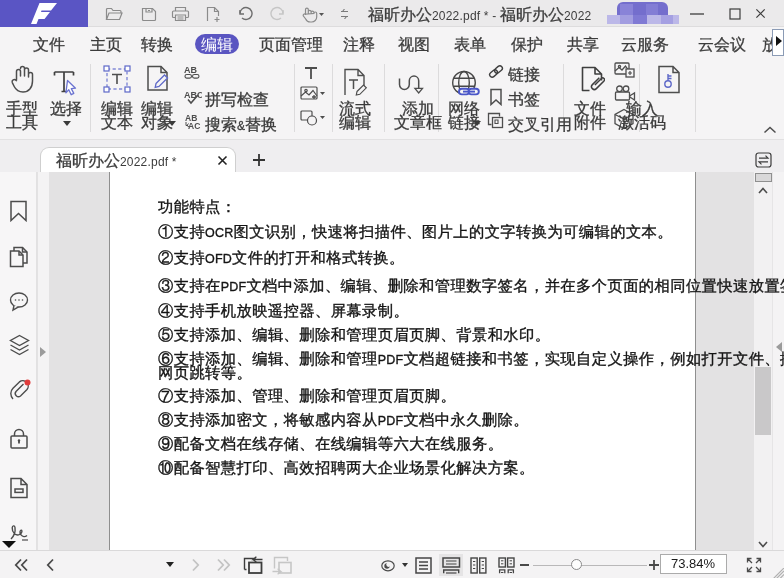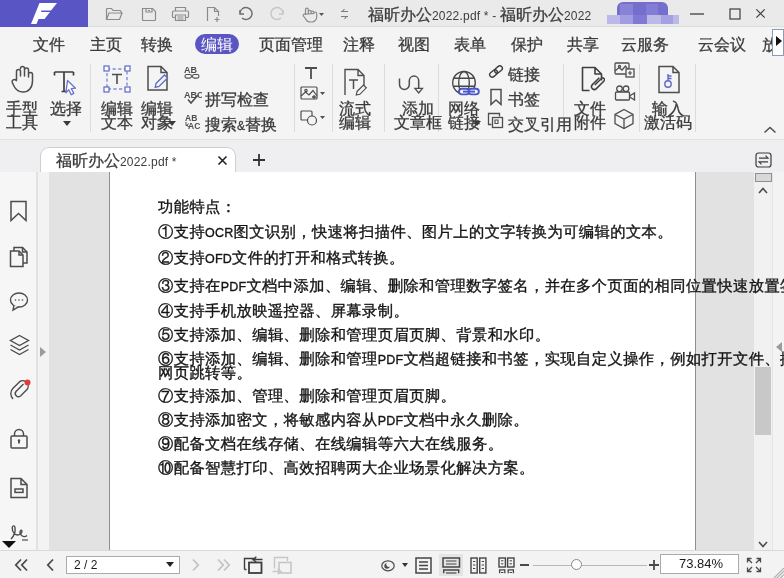--- a/index.html
+++ b/index.html
@@ -34,21 +34,21 @@
 .ln{position:absolute;font-size:15.3px;letter-spacing:0.4px;color:#151515;white-space:nowrap;line-height:15px;-webkit-text-stroke:0.35px #151515;}
 .ln .lt{font-size:12.5px;letter-spacing:0.2px;text-align:right;}
 #scrollcol{position:absolute;left:754px;top:0;width:18px;height:378px;background:#f2f1f2;}
 #rstrip{position:absolute;left:772px;top:0;width:12px;height:378px;background:#f4f3f4;border-left:1px solid #e6e5e6;}
 #thumb{position:absolute;left:1px;top:195px;width:16px;height:68px;background:#c9c8c9;}
 #topbox{position:absolute;left:0.5px;top:1px;width:17px;height:9px;background:#d9d8d9;border:1px solid #8f8f8f;}
 .sicon{position:absolute;left:9px;}
 
 #statusbar{position:absolute;left:0;top:550px;width:784px;height:28px;background:#f4f3f4;border-top:1px solid #dad9da;}
 #pagebox{position:absolute;left:66px;top:5px;width:114px;height:18px;background:#fff;border:1px solid #ababab;font-size:12px;color:#1a1a1a;line-height:16px;padding-left:7px}
-#zoombox{position:absolute;left:660px;top:3px;width:79px;height:20px;background:#fff;border:1px solid #ababab;font-size:13px;color:#1a1a1a;line-height:18px;padding-left:18px}
+#zoombox{position:absolute;left:660px;top:3px;width:67px;height:20px;background:#fff;border:1px solid #ababab;font-size:13px;color:#1a1a1a;line-height:18px;padding-left:10px}
 .sb{position:absolute;top:0}
 </style></head>
 <body>
 <div id="app">
 
 <div id="titlebar">
   <div id="logo">
         <svg width="88" height="27" viewBox="0 0 88 27">
           <path d="M31 24 L39.5 3 L57 3 L51 10.5 L41.5 10.5 L41 12 L50 12 L44.5 19 L38.5 19 L36.5 24 Z" fill="#fff"></path>
         </svg>
@@ -270,21 +270,21 @@
 编辑</div>
   <div class="lbl" style="left:392px;top:46px;width:52px">添加
 文章框</div>
   <div class="lbl" style="left:442px;top:46px;width:44px">网络
 链接</div>
   <div class="rowt" style="left:508px;top:9px">链接</div>
   <div class="rowt" style="left:508px;top:34px">书签</div>
   <div class="rowt" style="left:508px;top:59px">交叉引用</div>
   <div class="lbl" style="left:568px;top:46px;width:44px">文件
 附件</div>
-  <div class="lbl" style="left:642px;top:46px;width:52px">输入
+  <div class="lbl" style="left:616px;top:46px;width:52px">输入
 激活码</div>
   <div class="abs" style="left:63px;top:65px;width:0;height:0;border-top:5px solid #3b3b3b;border-left:4px solid transparent;border-right:4px solid transparent"></div>
   <div class="abs" style="left:168px;top:65px;width:0;height:0;border-top:5px solid #3b3b3b;border-left:4px solid transparent;border-right:4px solid transparent"></div>
   <div class="abs" style="left:473px;top:65px;width:0;height:0;border-top:5px solid #3b3b3b;border-left:4px solid transparent;border-right:4px solid transparent"></div>
 </div>
 
 <div id="tabbar">
   <div id="tab">
         <div id="tabtext"><span class="cj">福昕办公</span>2022.pdf *</div>
     <svg class="abs" style="left:176px;top:7px" width="11" height="11" viewBox="0 0 11 11">
@@ -370,21 +370,20 @@
     <div class="ln" style="left:158px;top:179px">⑥支持添加、编辑、删除和管理<span class="lt">PDF</span>文档超链接和书签，实现自定义操作，例如打开文件、播放声音、</div>
     <div class="ln" style="left:158px;top:193px">网页跳转等。</div>
     <div class="ln" style="left:158px;top:216px">⑦支持添加、管理、删除和管理页眉页脚。</div>
     <div class="ln" style="left:158px;top:240px">⑧支持添加密文，将敏感内容从<span class="lt">PDF</span>文档中永久删除。</div>
     <div class="ln" style="left:158px;top:264px">⑨配备文档在线存储、在线编辑等六大在线服务。</div>
     <div class="ln" style="left:158px;top:288px">⑩配备智慧打印、高效招聘两大企业场景化解决方案。</div>
   </div>
 </div>
 
 <div id="statusbar">
-  <div id="pagebox">2 / 2</div>
   <div class="abs" style="left:166px;top:11px;width:0;height:0;border-top:5px solid #222;border-left:4px solid transparent;border-right:4px solid transparent"></div>
   <svg class="sb" style="left:14px;top:7px" width="15" height="14" viewBox="0 0 15 14" fill="none" stroke="#4a4a4a" stroke-width="1.8">
         <path d="M7 1.5 L1.8 7 7 12.5 M13 1.5 L7.8 7 13 12.5"></path>
       </svg>
   <svg class="sb" style="left:45px;top:7px" width="10" height="14" viewBox="0 0 10 14" fill="none" stroke="#4a4a4a" stroke-width="1.8">
         <path d="M8 1.5 L2.8 7 8 12.5"></path>
       </svg>
   <svg class="sb" style="left:191px;top:7px" width="10" height="14" viewBox="0 0 10 14" fill="none" stroke="#c3c3c3" stroke-width="1.8">
         <path d="M2 1.5 L7.2 7 2 12.5"></path>
       </svg>

